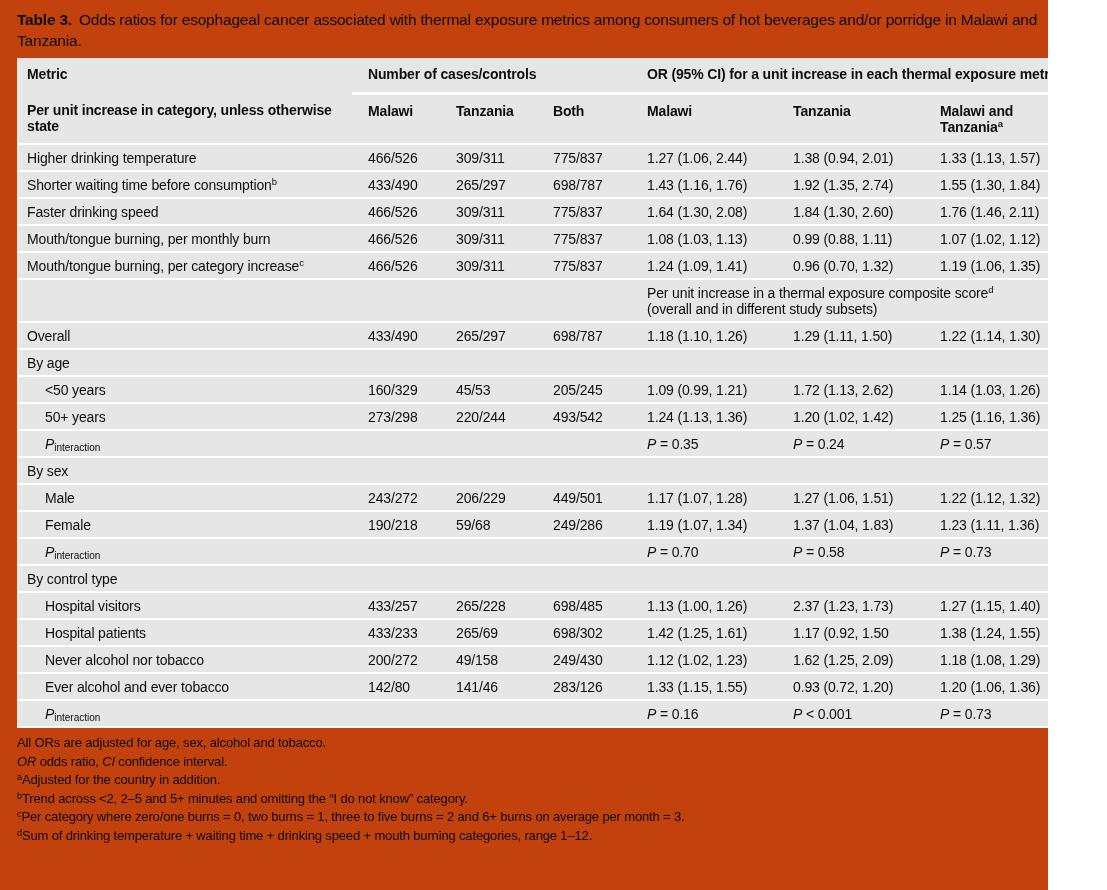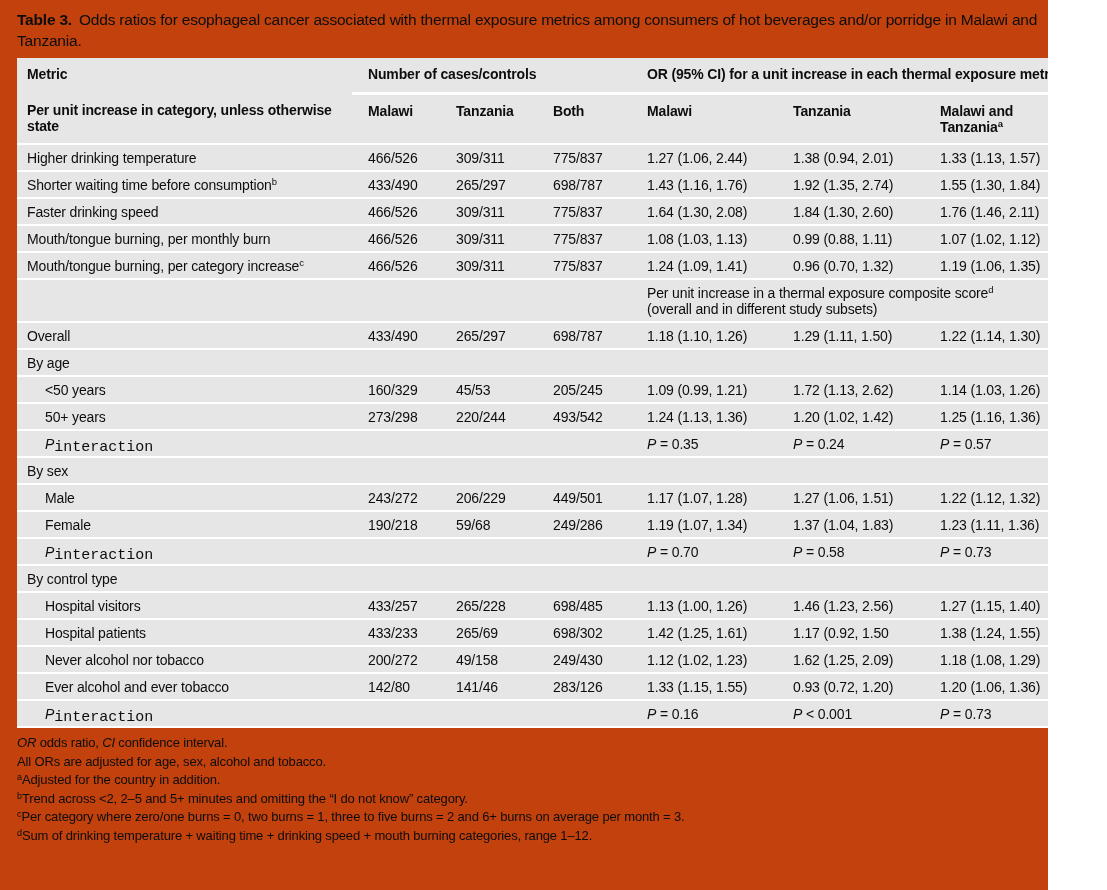--- a/index.html
+++ b/index.html
@@ -24,21 +24,21 @@
     padding: 5px 3px 4px 16px;
   }
   th { font-weight: bold; padding-top: 8px; padding-bottom: 8px; }
   tr.group-row th { border-bottom: none; padding-bottom: 10px; }
   tr.group-row th.grp { border-bottom: 3px solid var(--sep); }
   th.metric, td.metric { padding-left: 10px; margin-top: 25px; }
   td.indent { padding-left: 28px; }
   th.tight { padding-right: 36px; }
   td.composite span.block { display: block; }
   sup { font-size: 9.5px; line-height: 0; vertical-align: 5px; letter-spacing: 0; }
-  sub { font-size: 15px; line-height: 0; vertical-align: -2px; letter-spacing: 0; font-family: Liberation Mono, monospace; }
+  sub { font-size: 10px; line-height: 0; vertical-align: -2px; letter-spacing: 0; }
   i { font-style: italic; }
   
   .footnotes { margin-top: 6px; font-size: 13px; line-height: 18.5px; letter-spacing: -0.15px; }
   .footnotes sup { vertical-align: 4px; font-size: 9px; }
 </style>
 </head>
 <body>
 
 <div class="page">
 
@@ -187,21 +187,21 @@
         </tr>
         <tr>
           <td class="metric" colspan="7">By control type</td>
         </tr>
         <tr>
           <td class="metric indent"><span>Hospital visitors</span></td>
           <td>433/257</td>
           <td>265/228</td>
           <td>698/485</td>
           <td>1.13 (1.00, 1.26)</td>
-          <td>1.46 (1.23, 2.56)</td>
+          <td>2.37 (1.23, 1.73)</td>
           <td>1.27 (1.15, 1.40)</td>
         </tr>
         <tr>
           <td class="metric indent"><span>Hospital patients</span></td>
           <td>433/233</td>
           <td>265/69</td>
           <td>698/302</td>
           <td>1.42 (1.25, 1.61)</td>
           <td>1.17 (0.92, 1.50</td>
           <td>1.38 (1.24, 1.55)</td>
@@ -228,21 +228,21 @@
           <td class="metric indent"><i>P</i><sub>interaction</sub></td>
           <td colspan="3"></td>
           <td><i>P</i> = 0.16</td>
           <td><i>P</i> &lt; 0.001</td>
           <td><i>P</i> = 0.73</td>
         </tr>
       </tbody>
   </table>
 
   <div class="footnotes" id="footnotes">
+      <div>All ORs are adjusted for age, sex, alcohol and tobacco.</div>
       <div><i>OR</i> odds ratio, <i>CI</i> confidence interval.</div>
-      <div>All ORs are adjusted for age, sex, alcohol and tobacco.</div>
       <div><sup>a</sup>Adjusted for the country in addition.</div>
       <div><sup>b</sup>Trend across &lt;2, 2–5 and 5+ minutes and omitting the “I do not know” category.</div>
       <div><sup>c</sup>Per category where zero/one burns = 0, two burns = 1, three to five burns = 2 and 6+ burns on average per month = 3.</div>
       <div><sup>d</sup>Sum of drinking temperature + waiting time + drinking speed + mouth burning categories, range 1–12.</div>
     </div>
 
 </div>
 
 </body></html>

